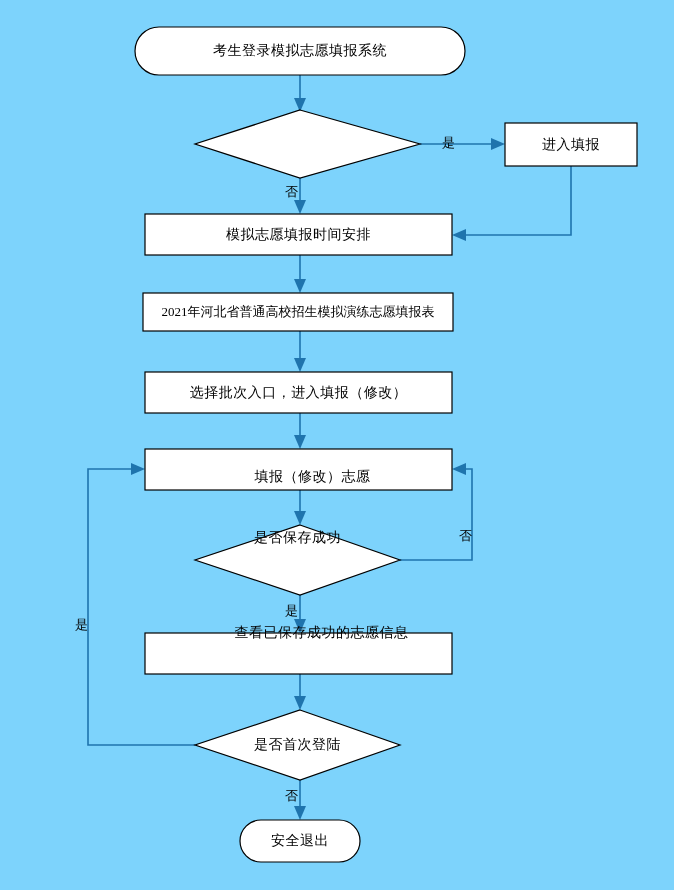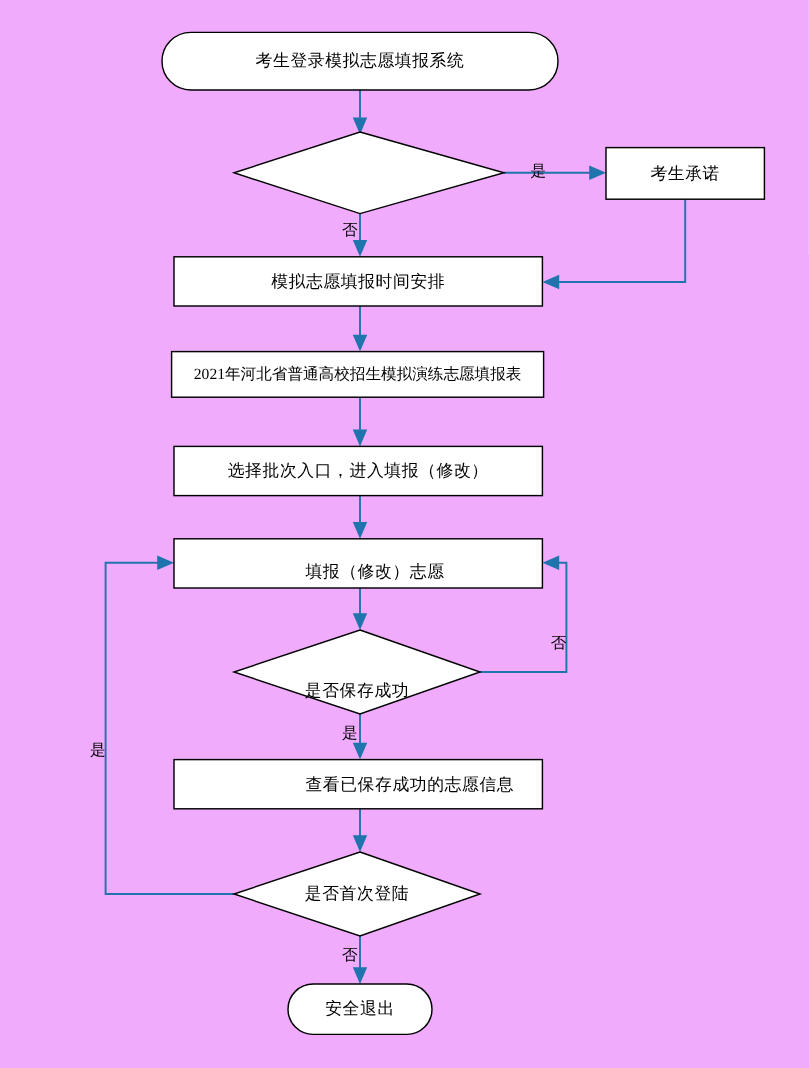--- a/index.html
+++ b/index.html
@@ -10,21 +10,21 @@
   body {
     width: 674px;
     height: 890px;
     font-family: "Liberation Sans", "DejaVu Sans", sans-serif;
     overflow: hidden;
   }
   #flowchart-root {
     position: relative;
     width: 674px;
     height: 890px;
-    background: #f0abfc;
+    background: #7dd3fc;
   }
   svg.chart-canvas {
     position: absolute;
     left: 0;
     top: 0;
     width: 674px;
     height: 890px;
     display: block;
   }
   .node-shape {
@@ -161,33 +161,33 @@
 
     <polygon class="node-shape" points="300,710 400,745 300,780 195,745"></polygon>
 
     <rect class="node-shape" x="240" y="820" width="120" height="42" rx="21" ry="21"></rect>
 
   </svg>
 
   <div class="node-text" style="left:135px; top:27px; width:330px; height:48px;">考生登录模拟志愿填报系统</div>
 
 
-  <div class="node-text" style="left:505px; top:123px; width:132px; height:43px;">考生承诺</div>
+  <div class="node-text" style="left:505px; top:123px; width:132px; height:43px;">进入填报</div>
 
   <div class="node-text" style="left:145px; top:214px; width:307px; height:41px;border-radius:16px;">模拟志愿填报时间安排</div>
 
   <div class="node-text tight" style="left:143px; top:293px; width:310px; height:38px;font-family:Liberation Serif, serif;">2021年河北省普通高校招生模拟演练志愿填报表</div>
 
   <div class="node-text" style="left:145px; top:372px; width:307px; height:41px;border-radius:16px;">选择批次入口，进入填报（修改）</div>
 
   <div class="node-text" style="left:159px; top:449px; width:307px; height:55px;">填报（修改）志愿</div>
 
-  <div class="node-text" style="left:195px; top:556px; width:205px; height:40px;">是否保存成功</div>
-
-  <div class="node-text" style="left:145px; top:633px; width:353px; height:41px;margin-left:20px;">查看已保存成功的志愿信息</div>
+  <div class="node-text" style="left:195px; top:518px; width:205px; height:40px;font-family:Liberation Serif, serif;">是否保存成功</div>
+
+  <div class="node-text" style="left:145px; top:612px; width:353px; height:41px;">查看已保存成功的志愿信息</div>
 
   <div class="node-text" style="left:195px; top:725px; width:205px; height:40px;">是否首次登陆</div>
 
   <div class="node-text" style="left:240px; top:820px; width:120px; height:42px;">安全退出</div>
 
   <div class="edge-label" style="left:442px; top:136px;">是</div>
 
   <div class="edge-label" style="left:285px; top:185px;">否</div>
 
   <div class="edge-label" style="left:459px; top:529px;">否</div>

